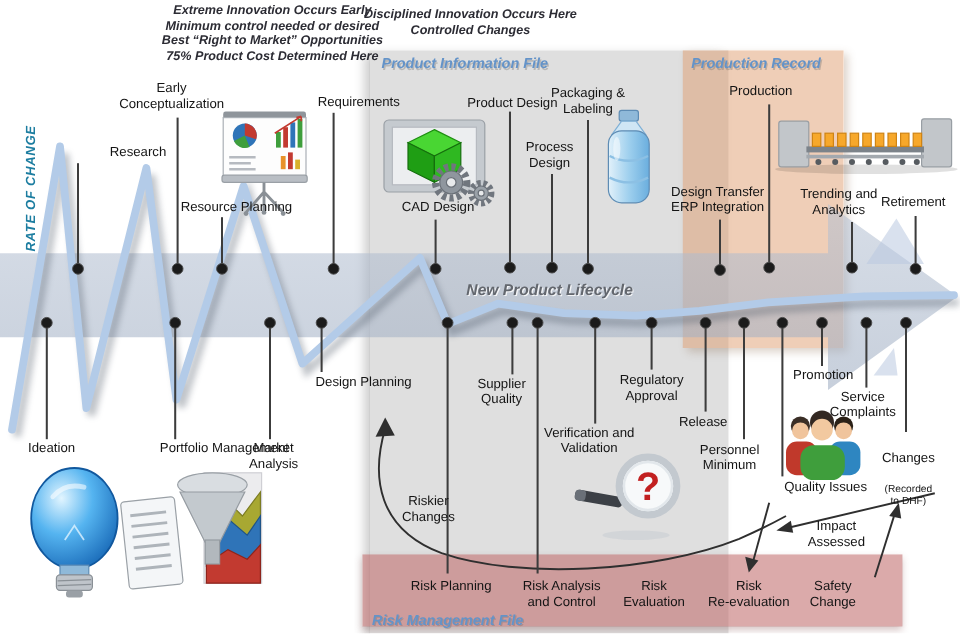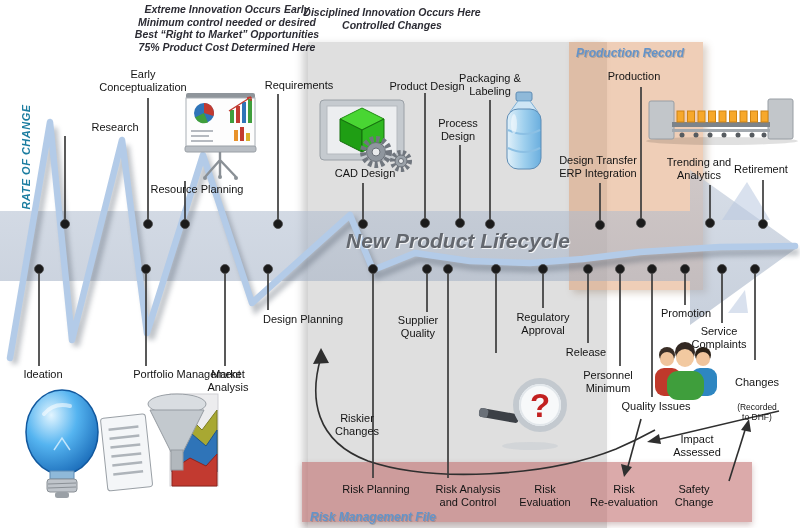--- a/index.html
+++ b/index.html
@@ -17,21 +17,21 @@
       white-space:pre-line;font-size:11px;line-height:13px;color:#141414;}
   .note{position:absolute;z-index:10;transform:translateX(-50%);text-align:center;
         white-space:pre-line;font-size:10.5px;line-height:12.5px;font-weight:bold;
         font-style:italic;color:#2c2c34;}
   .file-label{position:absolute;z-index:10;font-size:12px;font-weight:bold;font-style:italic;
               color:#6493c8;text-shadow:1px 1px 0 rgba(110,110,110,0.35);}
   .rate{position:absolute;z-index:10;left:-39px;top:151px;width:130px;text-align:center;
         transform:rotate(-90deg);font-size:11px;font-weight:bold;font-style:italic;
         color:#1c7da0;letter-spacing:0.5px;}
   .npl-title{position:absolute;z-index:10;left:458px;top:241px;transform:translate(-50%,-50%);
-             font-size:21px;font-weight:bold;font-style:italic;color:#63676e;
+             font-size:13px;font-weight:bold;font-style:italic;color:#63676e;
              text-shadow:1px 1px 0 rgba(255,255,255,0.8);white-space:nowrap;}
   .small-note{display:block;font-size:8.5px;line-height:10px;}
   .ms .main{display:block;}
 </style>
 </head>
 <body>
 
 <div class="stage">
 
   <div class="panel panel-gray"></div>
@@ -262,30 +262,31 @@
     </g>
   </svg>
 
   <div class="note" style="left:227px;top:3px;">Extreme Innovation Occurs Early
 Minimum control needed or desired
 Best “Right to Market” Opportunities
 75% Product Cost Determined Here</div>
   <div class="note" style="left:392px;top:6px;">Disciplined Innovation Occurs Here
 Controlled Changes</div>
 
+  <div class="file-label" style="left:318px;top:46px;">Product Information File</div>
   <div class="file-label" style="left:576px;top:46px;">Production Record</div>
   <div class="file-label" style="left:310px;top:510px;">Risk Management File</div>
 
   <div class="rate">RATE OF CHANGE</div>
   <div class="npl-title">New Product Lifecycle</div>
 
   <div class="ms" style="left:97px;top:121px;margin-left:18px;">Research</div>
   <div class="ms" style="left:143px;top:68px;">Early
 Conceptualization</div>
-  <div class="ms" style="left:197px;top:167px;margin-top:16px;">Resource Planning</div>
+  <div class="ms" style="left:197px;top:167px;">Resource Planning</div>
   <div class="ms" style="left:299px;top:79px;">Requirements</div>
   <div class="ms" style="left:365px;top:167px;">CAD Design</div>
   <div class="ms" style="left:408px;top:80px;margin-left:19px;">Product Design</div>
   <div class="ms" style="left:458px;top:117px;">Process
 Design</div>
   <div class="ms" style="left:490px;top:72px;">Packaging &amp;
 Labeling</div>
   <div class="ms" style="left:598px;top:154px;">Design Transfer
 ERP Integration</div>
   <div class="ms" style="left:634px;top:70px;">Production</div>
@@ -293,26 +294,28 @@
 Analytics</div>
   <div class="ms" style="left:753px;top:163px;padding-left:16px;">Retirement</div>
 
   <div class="ms" style="left:43px;top:368px;">Ideation</div>
   <div class="ms" style="left:147px;top:368px;margin-left:40px;">Portfolio Management</div>
   <div class="ms" style="left:228px;top:368px;">Market
 Analysis</div>
   <div class="ms" style="left:303px;top:313px;">Design Planning</div>
   <div class="ms" style="left:418px;top:314px;">Supplier
 Quality</div>
+  <div class="ms" style="left:491px;top:355px;">Verification and
+Validation</div>
   <div class="ms" style="left:543px;top:311px;">Regulatory
 Approval</div>
   <div class="ms" style="left:586px;top:346px;">Release</div>
   <div class="ms" style="left:608px;top:369px;">Personnel
 Minimum</div>
-  <div class="ms" style="left:656px;top:400px;">Quality Issues</div>
+  <div class="ms" style="left:688px;top:400px;">Quality Issues</div>
   <div class="ms" style="left:686px;top:307px;">Promotion</div>
   <div class="ms" style="left:719px;top:325px;">Service
 Complaints</div>
   <div class="ms" style="left:757px;top:363px;">
     <span class="main">Changes</span>
     <span class="small-note">(Recorded to DHF)</span>
   </div>
   <div class="ms" style="left:309px;top:412px;margin-left:48px;">Riskier
 Changes</div>
   <div class="ms" style="left:697px;top:433px;">Impact

